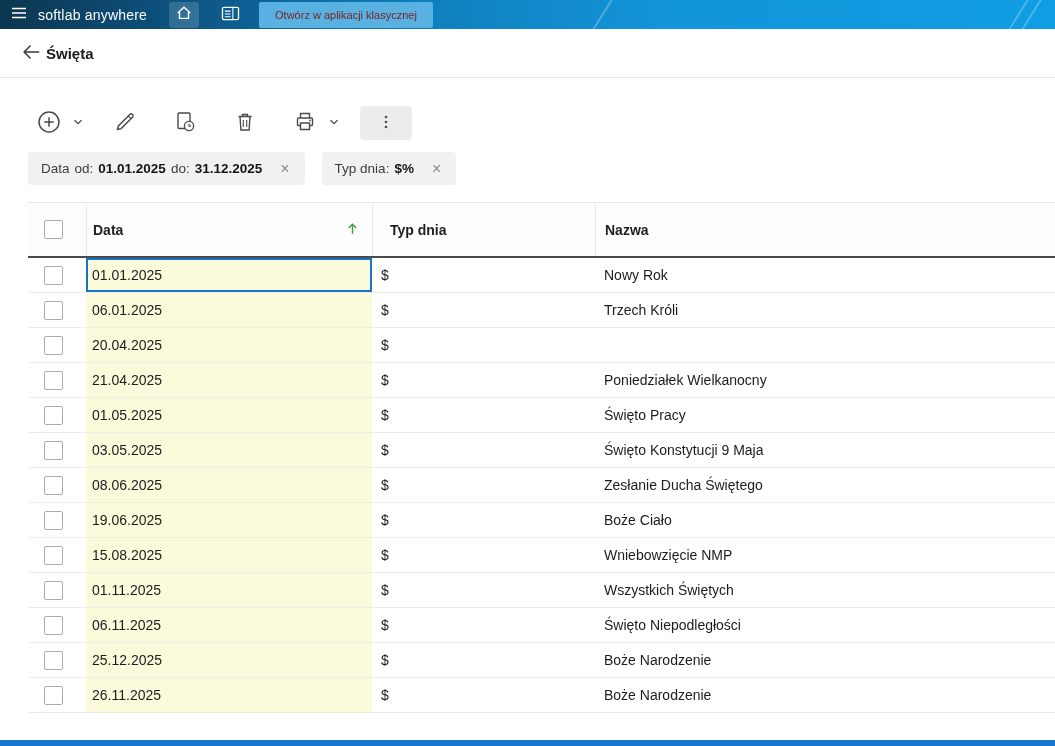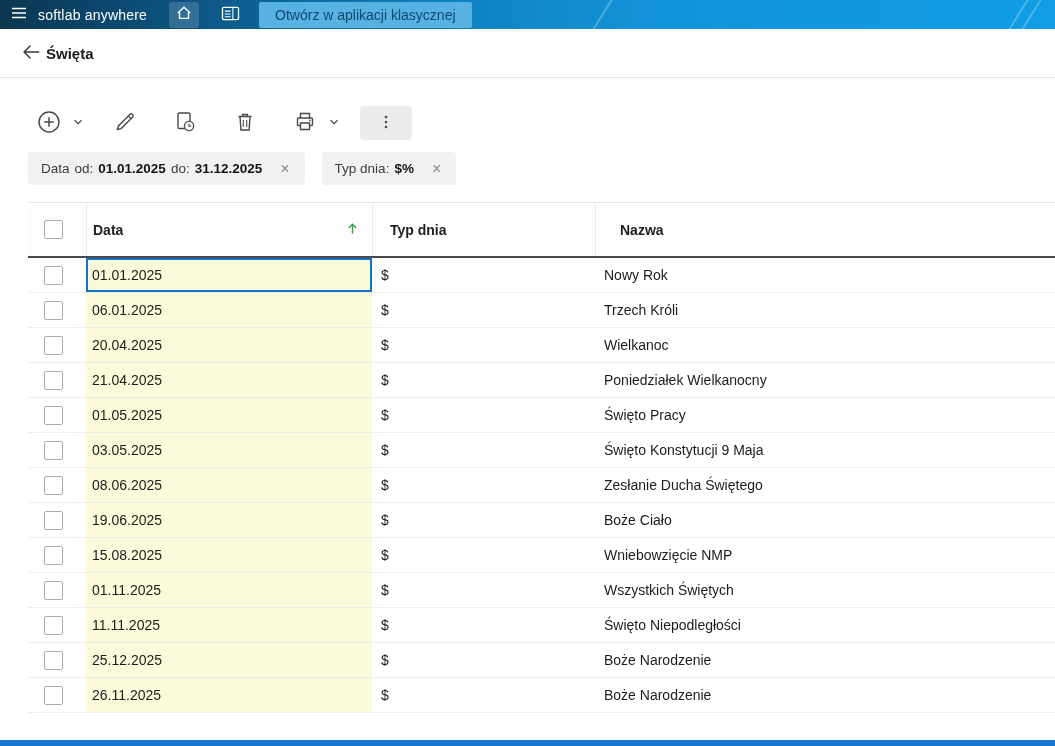--- a/index.html
+++ b/index.html
@@ -19,21 +19,21 @@
     background: none; border: none; padding: 0; cursor: pointer;
     display: flex; align-items: center; justify-content: center; font-family: inherit;
   }
   .hamburger { width: 30px; height: 33px; margin-left: 4px; }
   .brand { color: #fff; font-size: 14px; margin-left: 4px; letter-spacing: .2px; white-space: nowrap; }
   .home-btn { width: 30px; height: 26px; margin-left: 22px; background: rgba(255,255,255,.16); border-radius: 3px; }
   .news-btn { width: 30px; height: 26px; margin-left: 16px; }
   .classic-btn {
     margin-left: 14px; height: 26px; padding: 4px 16px;
     background: #57b1e1; border: none; border-radius: 2px;
-    color: #0c4a6e; font-size: 14px; cursor: pointer; white-space: nowrap;
+    color: #7f1d1d; font-size: 11px; cursor: pointer; white-space: nowrap;
   }
   .slash { position: absolute; top: -4px; width: 1.5px; height: 42px; background: rgba(255,255,255,.25); transform: rotate(32deg); }
   .slash.s1 { left: 600px; } .slash.s2 { left: 1016px; } .slash.s3 { left: 1029px; }
 
   
   .page-header { height: 49px; display: flex; align-items: center; border-bottom: 1px solid #e4e4e4; background: #fff; }
   .back-btn { width: 30px; height: 30px; margin-left: 16px; }
   .page-title { font-size: 15px; font-weight: bold; color: #1a1a1a; }
 
   
@@ -59,21 +59,21 @@
   
   .table { margin: 17px 0 0 28px; }
   .thead {
     display: flex; height: 56px; align-items: stretch;
     border-top: 1px solid #e6e6e6; border-bottom: 2px solid #4a4a4a; background: #fdfdfd;
   }
   .th { display: flex; align-items: center; font-weight: bold; font-size: 14px; color: #1f1f1f; border-left: 1px solid #e9e9e9; }
   .col-check { width: 58px; padding-left: 16px; border-left: none; display: flex; align-items: center; }
   .col-data  { width: 286px; padding-left: 6px; padding-right: 12px; justify-content: space-between; }
   .col-typ   { width: 223px; padding-left: 17px; }
-  .col-nazwa { flex: 1; padding-left: 24px; }
+  .col-nazwa { flex: 1; padding-left: 9px; }
   .checkbox { display: inline-block; width: 19px; height: 19px; border: 1px solid #ababab; border-radius: 2px; background: #fff; cursor: pointer; }
   .row { display: flex; height: 35px; align-items: stretch; border-bottom: 1px solid #ededed; }
   .cell { display: flex; align-items: center; font-size: 14px; color: #1c1c1c; }
   .cell.check { width: 58px; padding-left: 16px; }
   .cell.data  { width: 286px; padding-left: 6px; background: #fbfbdc; }
   .cell.data.selected { box-shadow: inset 0 0 0 2px #1673c8; }
   .cell.typ   { width: 223px; padding-left: 9px; }
   .cell.nazwa { flex: 1; padding-left: 9px; }
 
   .hscroll { position: absolute; left: 0; right: 0; bottom: 0; height: 6px; background: #1878cf; }
@@ -243,21 +243,20 @@
     <div class="cell data">06.01.2025</div>
     <div class="cell typ">$</div>
     <div class="cell nazwa">Trzech Króli</div>
   </div>
       <div class="row">
     <div class="cell check">
       <span class="checkbox"></span>
     </div>
     <div class="cell data">20.04.2025</div>
     <div class="cell typ">$</div>
-    <div class="cell nazwa">Wielkanoc</div>
   </div>
       <div class="row">
     <div class="cell check">
       <span class="checkbox"></span>
     </div>
     <div class="cell data">21.04.2025</div>
     <div class="cell typ">$</div>
     <div class="cell nazwa">Poniedziałek Wielkanocny</div>
   </div>
       <div class="row">
@@ -305,21 +304,21 @@
       <span class="checkbox"></span>
     </div>
     <div class="cell data">01.11.2025</div>
     <div class="cell typ">$</div>
     <div class="cell nazwa">Wszystkich Świętych</div>
   </div>
       <div class="row">
     <div class="cell check">
       <span class="checkbox"></span>
     </div>
-    <div class="cell data">11.11.2025</div>
+    <div class="cell data">06.11.2025</div>
     <div class="cell typ">$</div>
     <div class="cell nazwa">Święto Niepodległości</div>
   </div>
       <div class="row">
     <div class="cell check">
       <span class="checkbox"></span>
     </div>
     <div class="cell data">25.12.2025</div>
     <div class="cell typ">$</div>
     <div class="cell nazwa">Boże Narodzenie</div>

